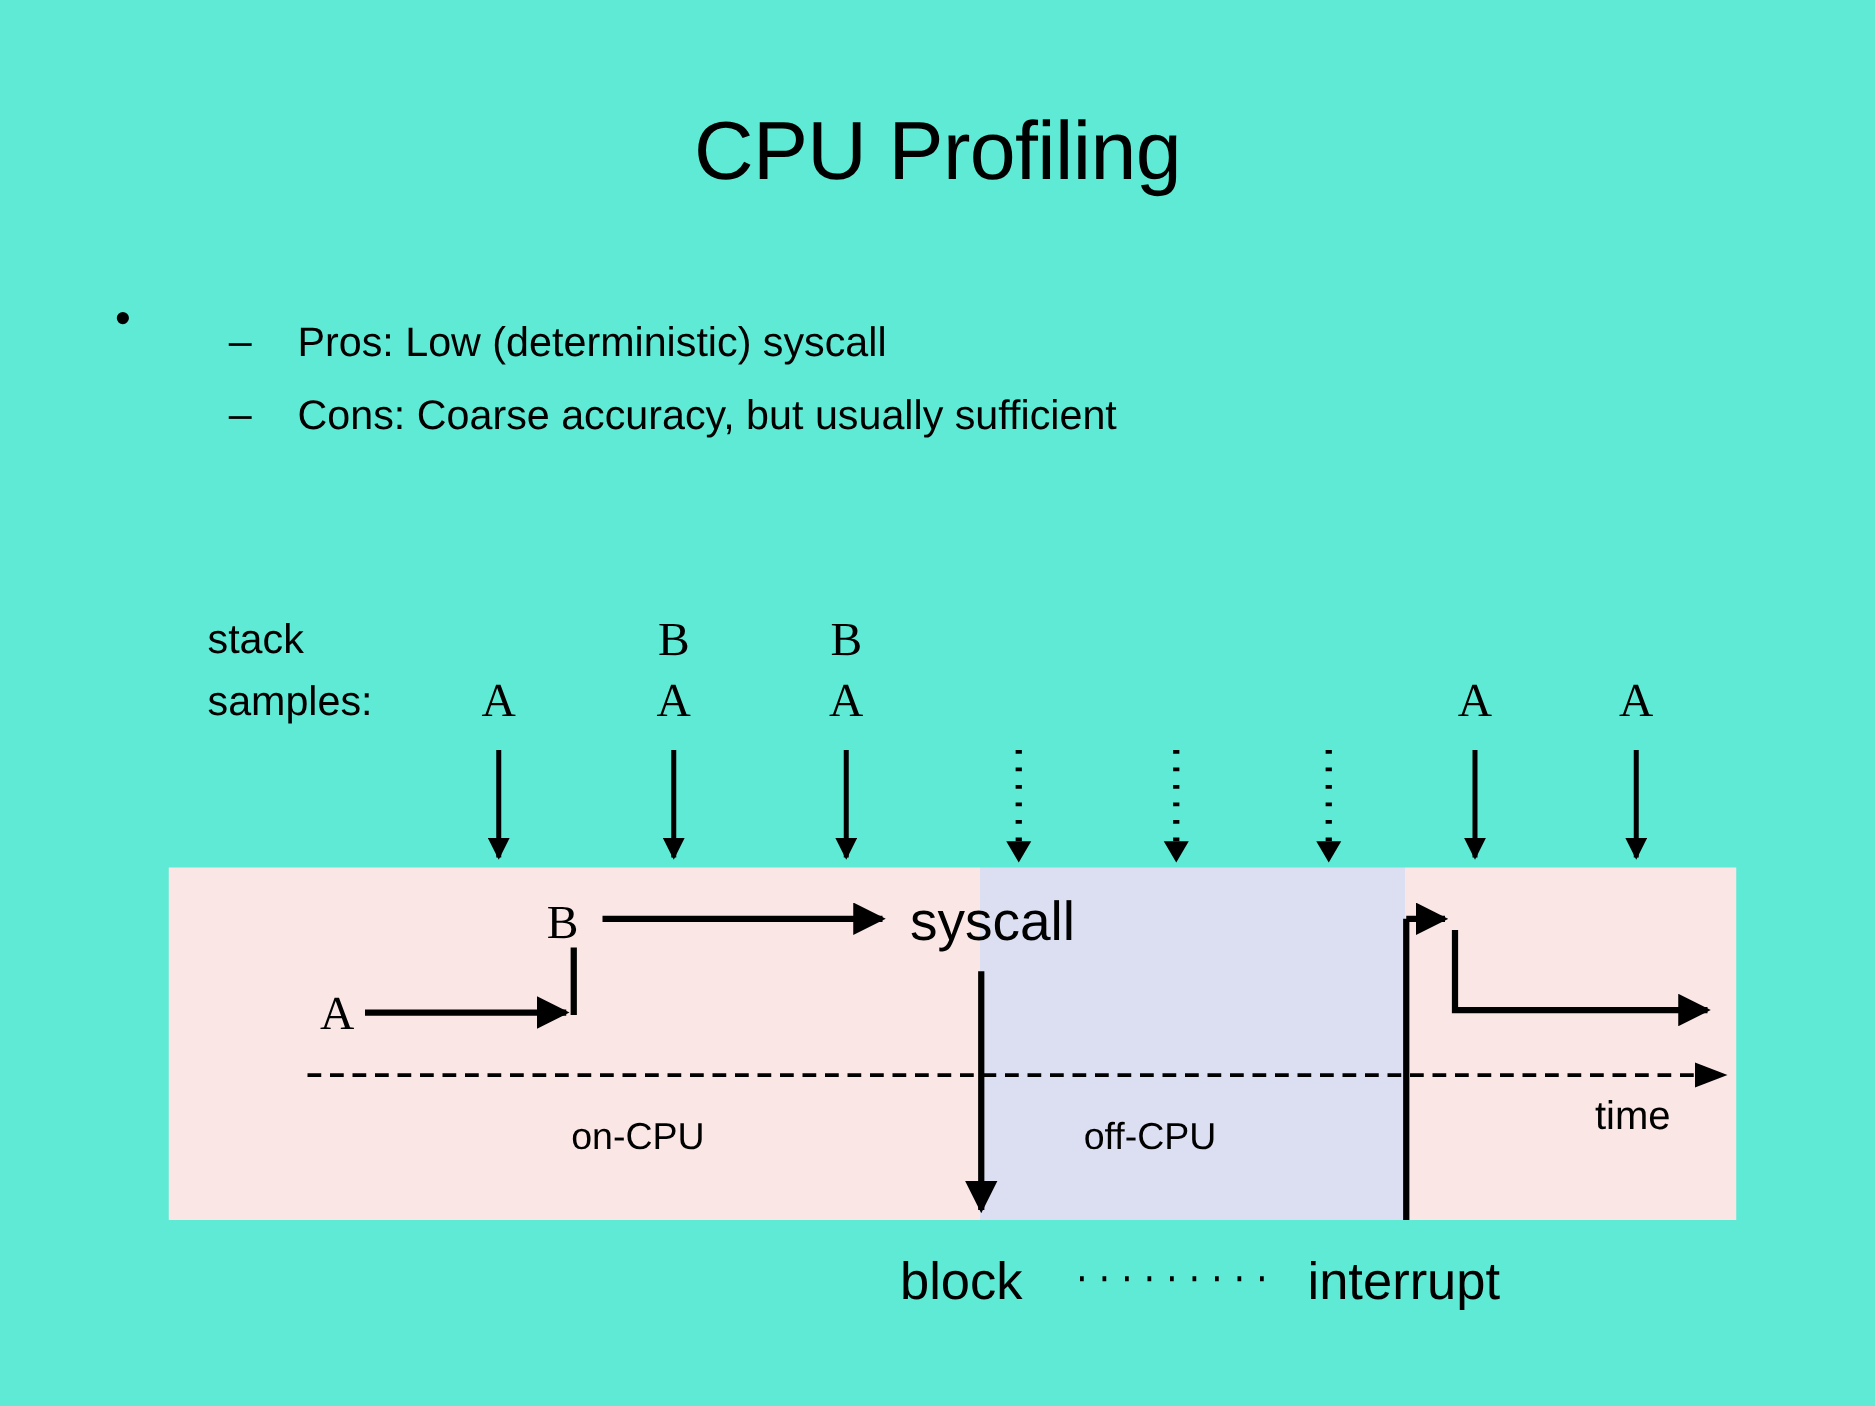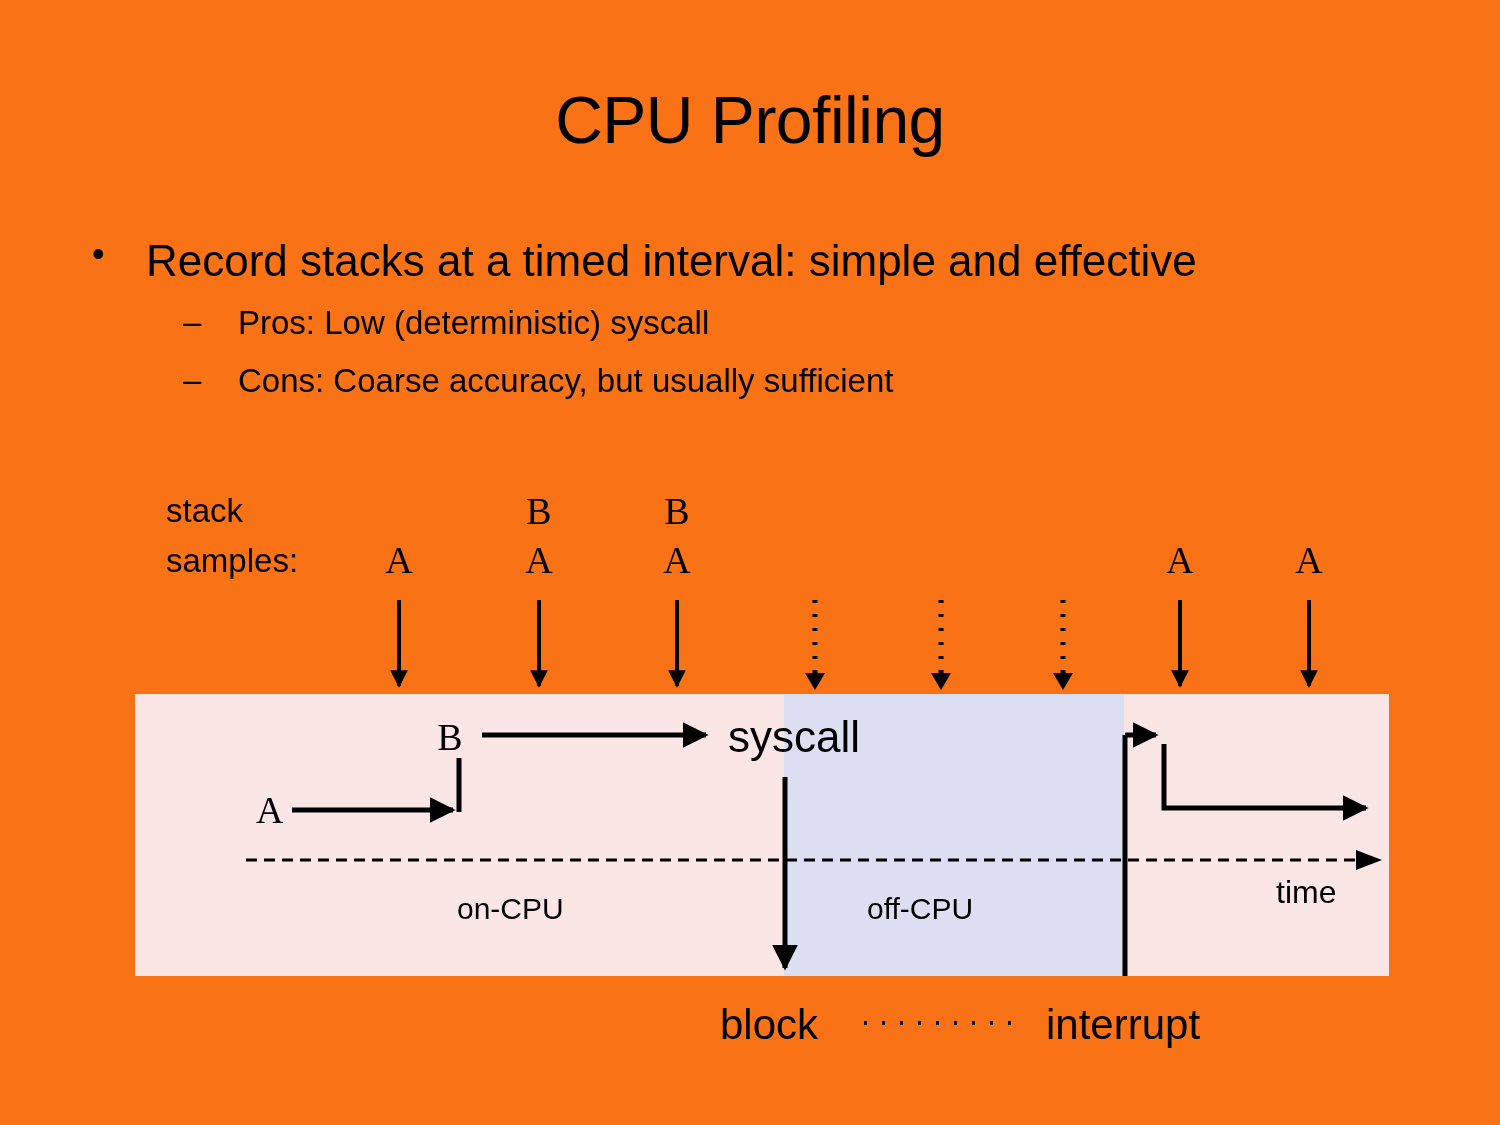--- a/index.html
+++ b/index.html
@@ -8,21 +8,21 @@
     background: #ffffff;
   }
   body {
     font-family: "Liberation Sans", sans-serif;
     color: #000000;
   }
   #slide {
     position: relative;
     width: 1500px;
     height: 1125px;
-    background: #f97316;
+    background: #5eead4;
     overflow: hidden;
   }
 
   
   #title {
     position: absolute;
     left: 0;
     top: 84px;
     width: 1500px;
     text-align: center;
@@ -65,24 +65,25 @@
   .bullet-l2 .marker {
     position: absolute;
     left: 105px;
     top: -1px;
     font-size: 33px;
   }
 
   
   #diagram {
     position: absolute;
-    left: 16px;
+    left: 0;
     top: 0;
     width: 1256px;
     height: 1125px;
+    padding-left: 16px;
   }
   #diagram svg { display: block; }
 
   .serif-lbl {
     font-family: "Liberation Serif", serif;
     font-size: 38px;
     fill: #000;
   }
   .sans-lbl {
     font-family: "Liberation Sans", sans-serif;
@@ -99,21 +100,20 @@
 </head>
 <body>
 
 <div id="slide">
 
   <div id="title">CPU Profiling</div>
 
   <div id="bullets">
     <div class="bullet-l1">
       <span class="marker">•</span>
-      <span>Record stacks at a timed interval: simple and effective</span>
     </div>
     <div class="bullet-l2">
       <span class="marker">–</span>
       <span>Pros: Low (deterministic) syscall</span>
     </div>
     <div class="bullet-l2">
       <span class="marker">–</span>
       <span>Cons: Coarse accuracy, but usually sufficient</span>
     </div>
   </div>

